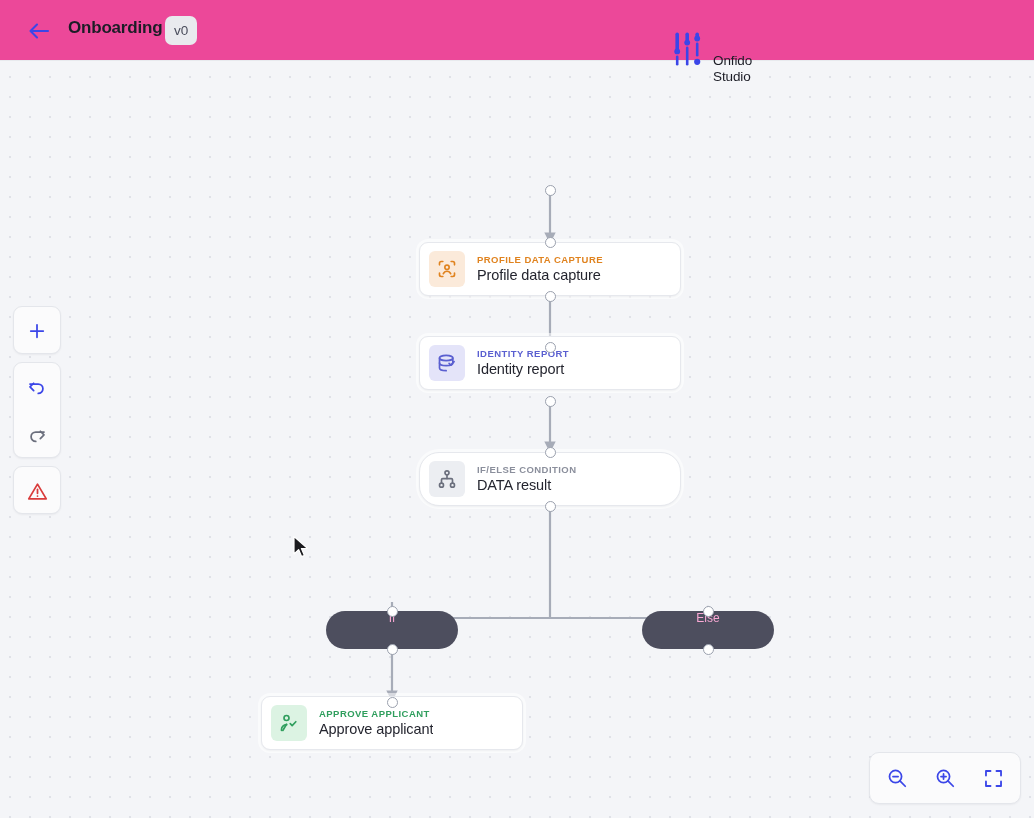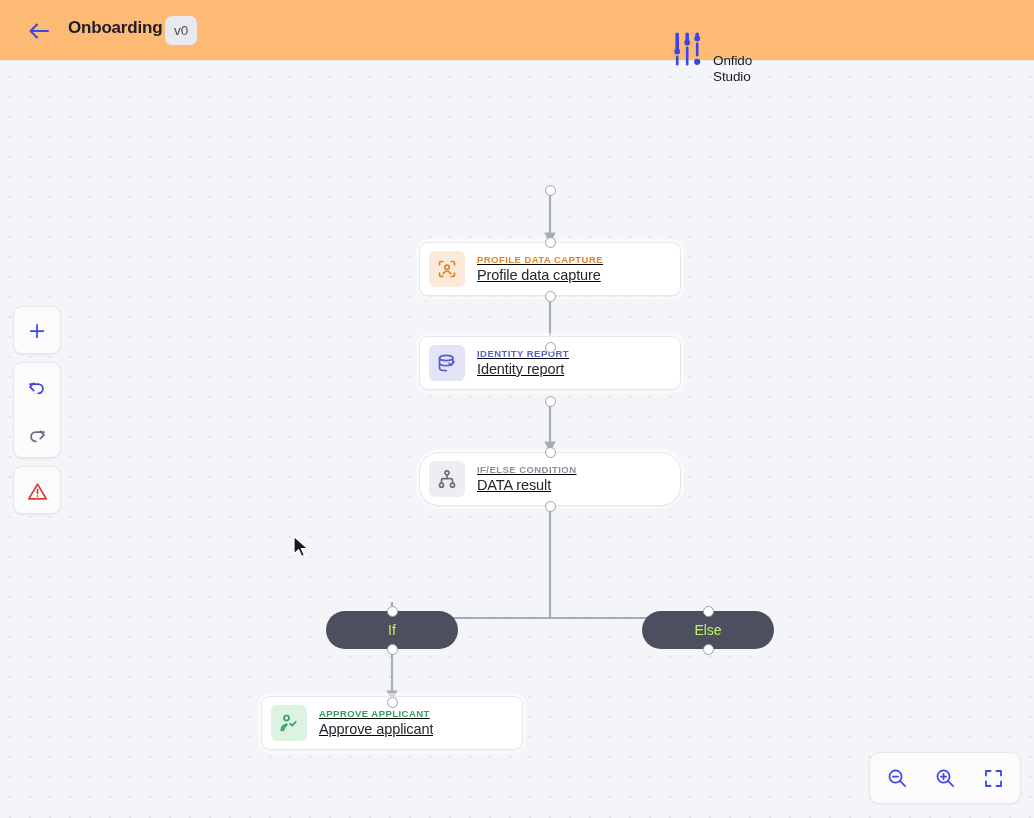--- a/index.html
+++ b/index.html
@@ -7,21 +7,21 @@
     width: 1034px; height: 818px;
     font-family: "Liberation Sans", sans-serif;
     background: #ffffff;
     overflow: hidden;
   }
 
   
   .header {
     position: absolute; top: 0; left: 0;
     width: 1034px; height: 61px;
-    background: #fdba74;
+    background: #ec4899;
     border-bottom: 1px solid #e8eaee;
     display: flex; align-items: center;
     z-index: 20;
   }
   .back-btn {
     position: absolute; left: 24px; top: 16px;
     width: 30px; height: 30px;
     display: flex; align-items: center; justify-content: center;
     cursor: pointer; border-radius: 6px;
   }
@@ -84,35 +84,35 @@
     box-shadow: 0 1px 2px rgba(28,29,38,0.05), 0 0 0 3px rgba(255,255,255,0.55);
     display: flex; align-items: center;
     cursor: pointer;
   }
   .card-icon {
     width: 36px; height: 36px; margin-left: 9px;
     border-radius: 6px;
     display: flex; align-items: center; justify-content: center;
     flex: 0 0 36px;
   }
-  .card-body { margin-left: 12px; overflow: hidden; text-decoration: underline; }
+  .card-body { margin-left: 12px; overflow: hidden; }
   .card-kicker {
     font-size: 9.5px; font-weight: bold; letter-spacing: 0.45px;
     text-transform: uppercase; line-height: 12px;
   }
   .card-title {
     font-size: 14.5px; color: #24252f; line-height: 18px;
     letter-spacing: -0.1px; white-space: nowrap;
   }
 
   .pill {
     width: 132px; height: 38px;
     background: #4d4e5e; border-radius: 19px;
-    display: flex; align-items: center; justify-content: center;
-    color: #bef264; font-size: 14px; cursor: pointer;
+    display: flex; justify-content: center;
+    color: #f9a8d4; font-size: 12px; cursor: pointer;
   }
 
   
   .handle {
     position: absolute;
     width: 11px; height: 11px;
     background: #ffffff;
     border: 1.6px solid #9ba1ae;
     border-radius: 50%;
     cursor: crosshair;

